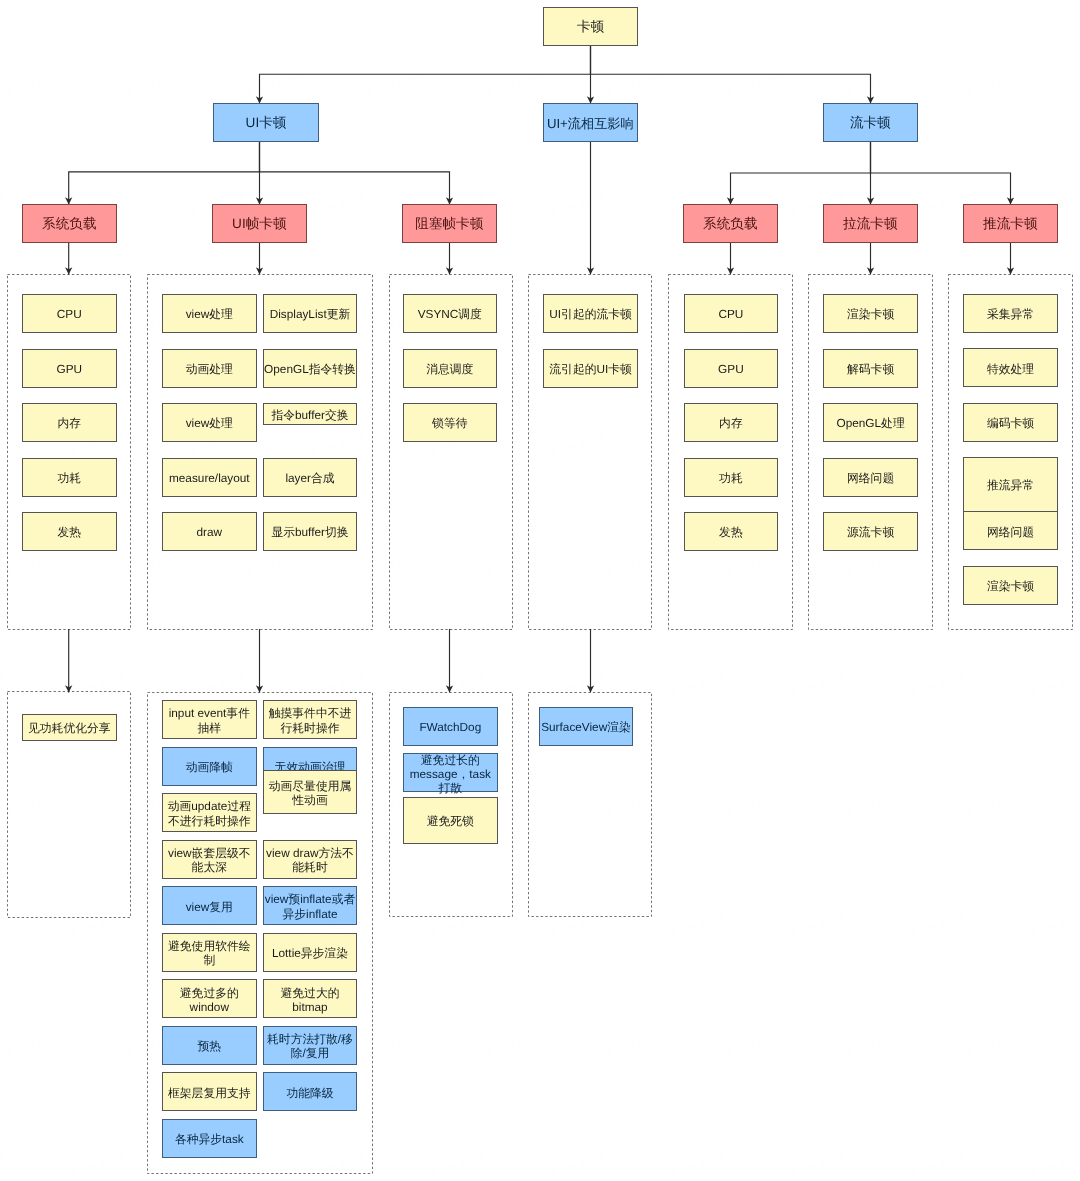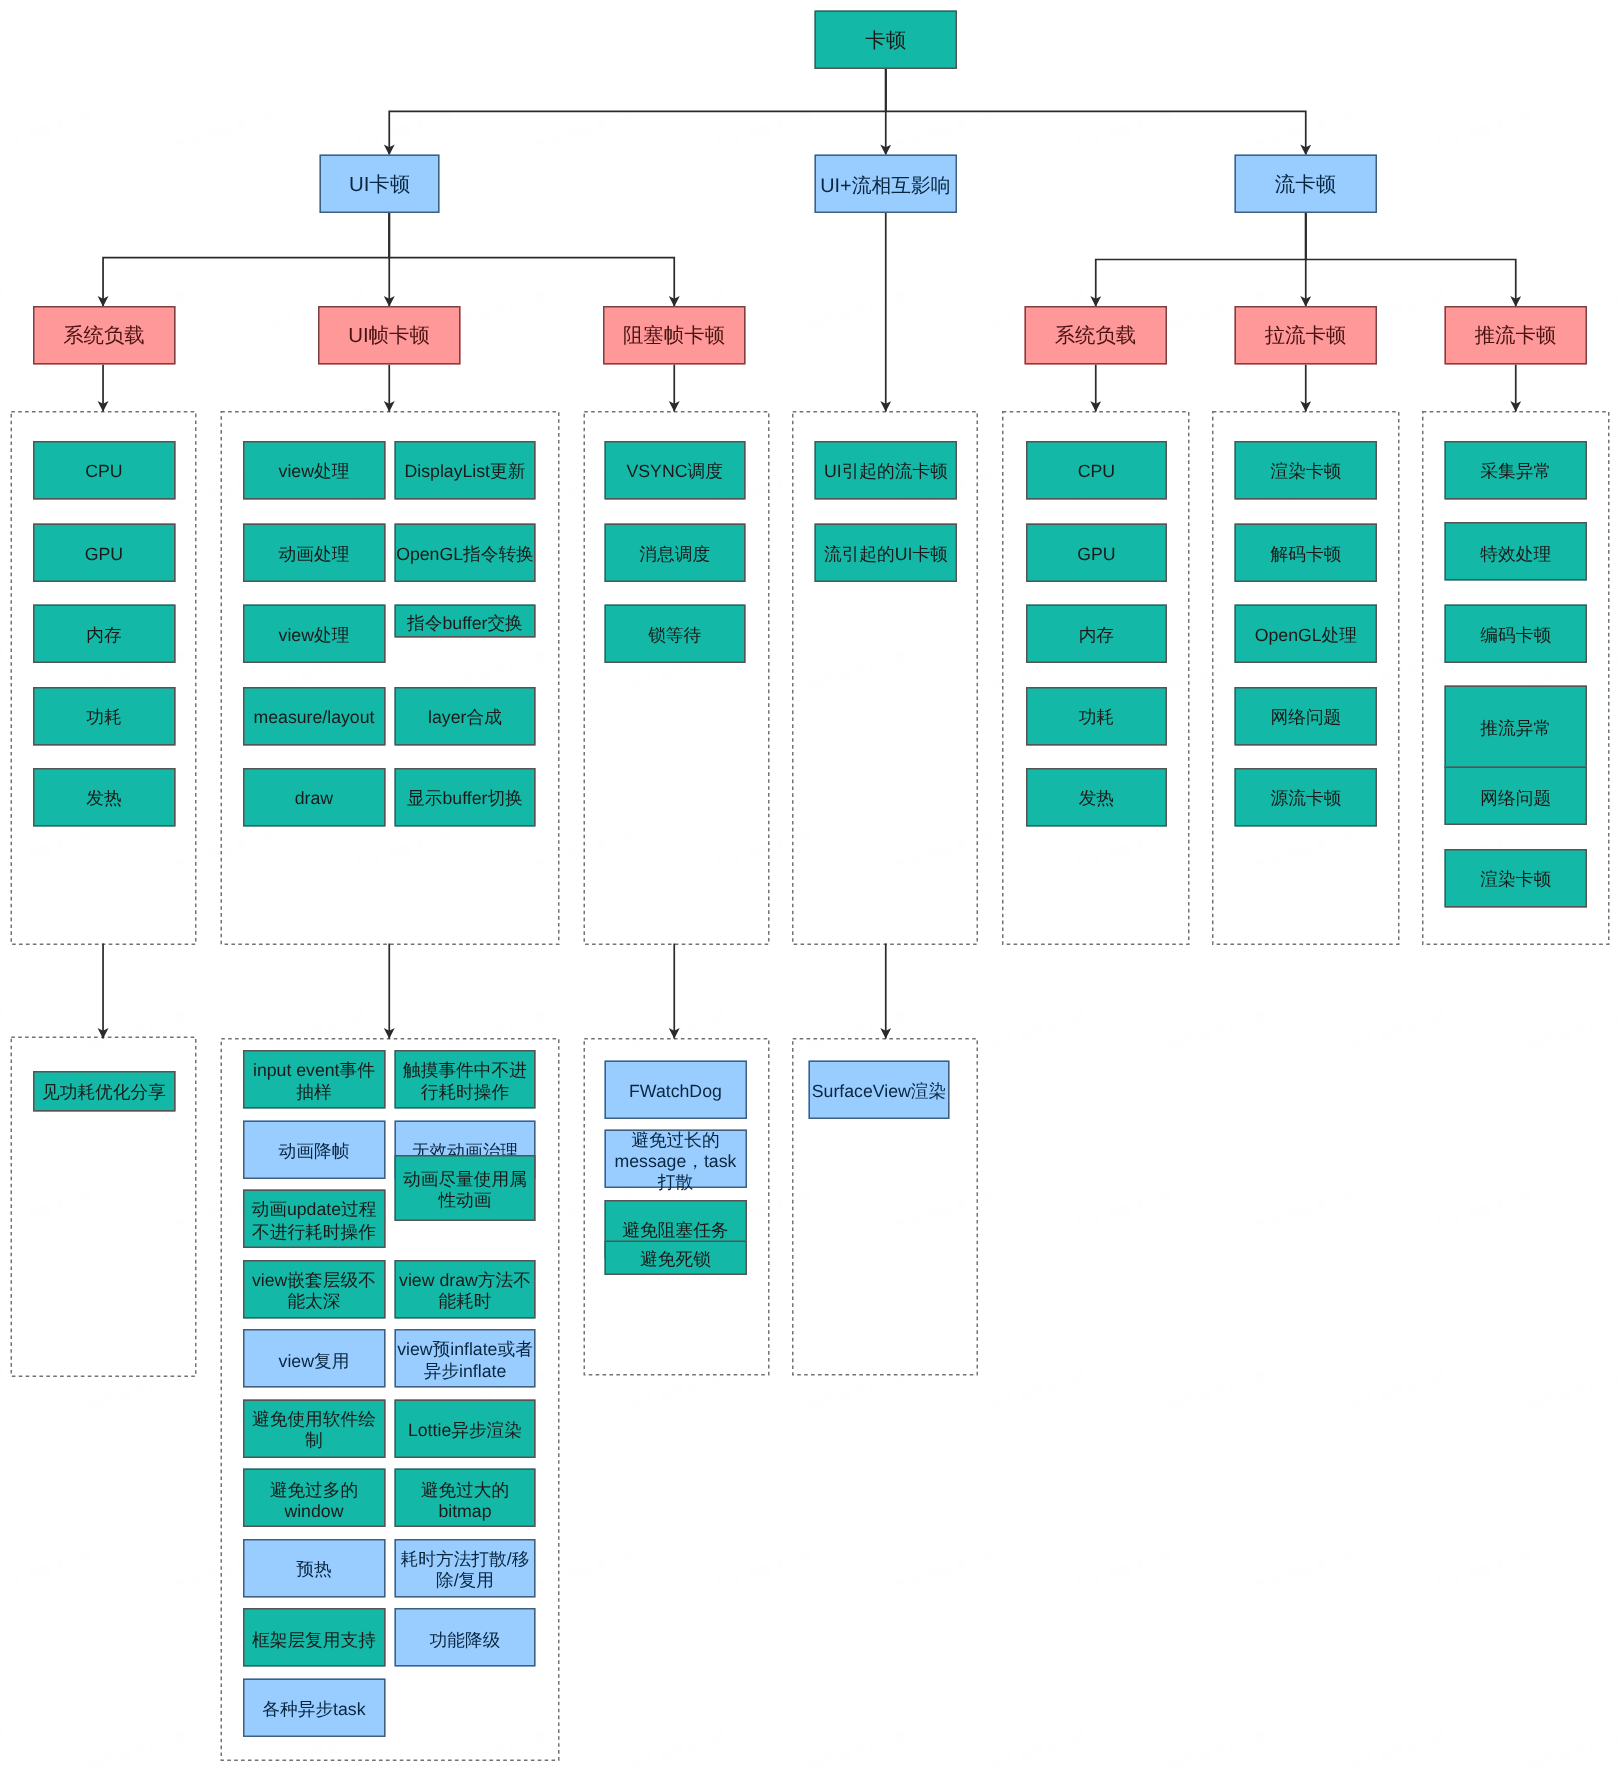--- a/index.html
+++ b/index.html
@@ -12,21 +12,21 @@
             pointer-events:none;z-index:0;overflow:hidden;}
   .wm-layer span{position:absolute;color:rgba(90,90,90,0.010);font-size:9px;
             transform:rotate(-17deg);white-space:nowrap;letter-spacing:.3px;}
   svg.group-layer,svg.edge-layer{position:absolute;left:0;top:0;
             width:1080px;height:1181px;pointer-events:none;}
   svg.group-layer{z-index:1;}
   svg.edge-layer{z-index:2;}
   .node{position:absolute;box-sizing:border-box;display:flex;align-items:center;
         justify-content:center;text-align:center;z-index:3;
         font-size:11.8px;line-height:1.2;padding:2px 2px 0;}
-  .w{background:#14b8a6;border:1px solid #545454;color:#1a1a1a;}
+  .w{background:#fef9c3;border:1px solid #545454;color:#1a1a1a;}
   .b{background:#99ccff;border:1.2px solid #3f5f7f;color:#08263f;}
   .r{background:#ff9999;border:1.2px solid #7b4141;color:#4a1212;}
   .hdr{font-size:13.6px;}
   .nw>span,.node.nw{white-space:nowrap;}
   .multiline{display:block;}
   .multiline .line{display:block;white-space:nowrap;}
   .node>span{filter:blur(0);}
 </style>
 </head>
 <body>
@@ -175,21 +175,21 @@
     <path d="M 1010.5 243.0 L 1010.5 274.4" fill="none" stroke="#2b2b2b" stroke-width="1.15" marker-end="url(#arrowhead)"></path>
     <path d="M 68.7 629.0 L 68.7 692.4" fill="none" stroke="#2b2b2b" stroke-width="1.15" marker-end="url(#arrowhead)"></path>
     <path d="M 259.5 629.0 L 259.5 692.4" fill="none" stroke="#2b2b2b" stroke-width="1.15" marker-end="url(#arrowhead)"></path>
     <path d="M 449.5 629.0 L 449.5 692.4" fill="none" stroke="#2b2b2b" stroke-width="1.15" marker-end="url(#arrowhead)"></path>
     <path d="M 590.5 629.0 L 590.5 692.4" fill="none" stroke="#2b2b2b" stroke-width="1.15" marker-end="url(#arrowhead)"></path>
   </svg>
 
   <div class="node w hdr" style="left:543.00px;top:7.0px;width:95px;height:39px">
       <span>卡顿</span>
     </div>
-  <div class="node b hdr" style="left:213.00px;top:103.0px;width:80px;height:39px">
+  <div class="node b hdr" style="left:213.00px;top:103.0px;width:106px;height:39px">
       <span>UI卡顿</span>
     </div>
   <div class="node b hdr" style="left:543.00px;top:103.0px;width:94.6px;height:39px;font-size:13.2px">
       <span>UI+流相互影响</span>
     </div>
   <div class="node b hdr" style="left:823.00px;top:103.0px;width:94.6px;height:39px">
       <span>流卡顿</span>
     </div>
   <div class="node r hdr" style="left:22.00px;top:204.0px;width:94.6px;height:39px">
       <span>系统负载</span>
@@ -416,20 +416,20 @@
   <div class="node b" style="left:403.00px;top:753.3px;width:94.6px;height:39px">
       <span class="multiline">
         <span class="line">避免过长的</span>
         <span class="line">message，task</span>
         <span class="line">打散</span>
       </span>
     </div>
   <div class="node w nw" style="left:403.00px;top:799.6px;width:94.6px;height:39px">
       <span>避免阻塞任务</span>
     </div>
-  <div class="node w nw" style="left:403.00px;top:827px;width:94.6px;height:23px">
+  <div class="node w nw" style="left:403.00px;top:797px;width:94.6px;height:47px">
       <span>避免死锁</span>
     </div>
   <div class="node b nw" style="left:538.70px;top:707.0px;width:94.6px;height:39px">
       <span>SurfaceView渲染</span>
     </div>
 
 </div>
 
 </body></html>

